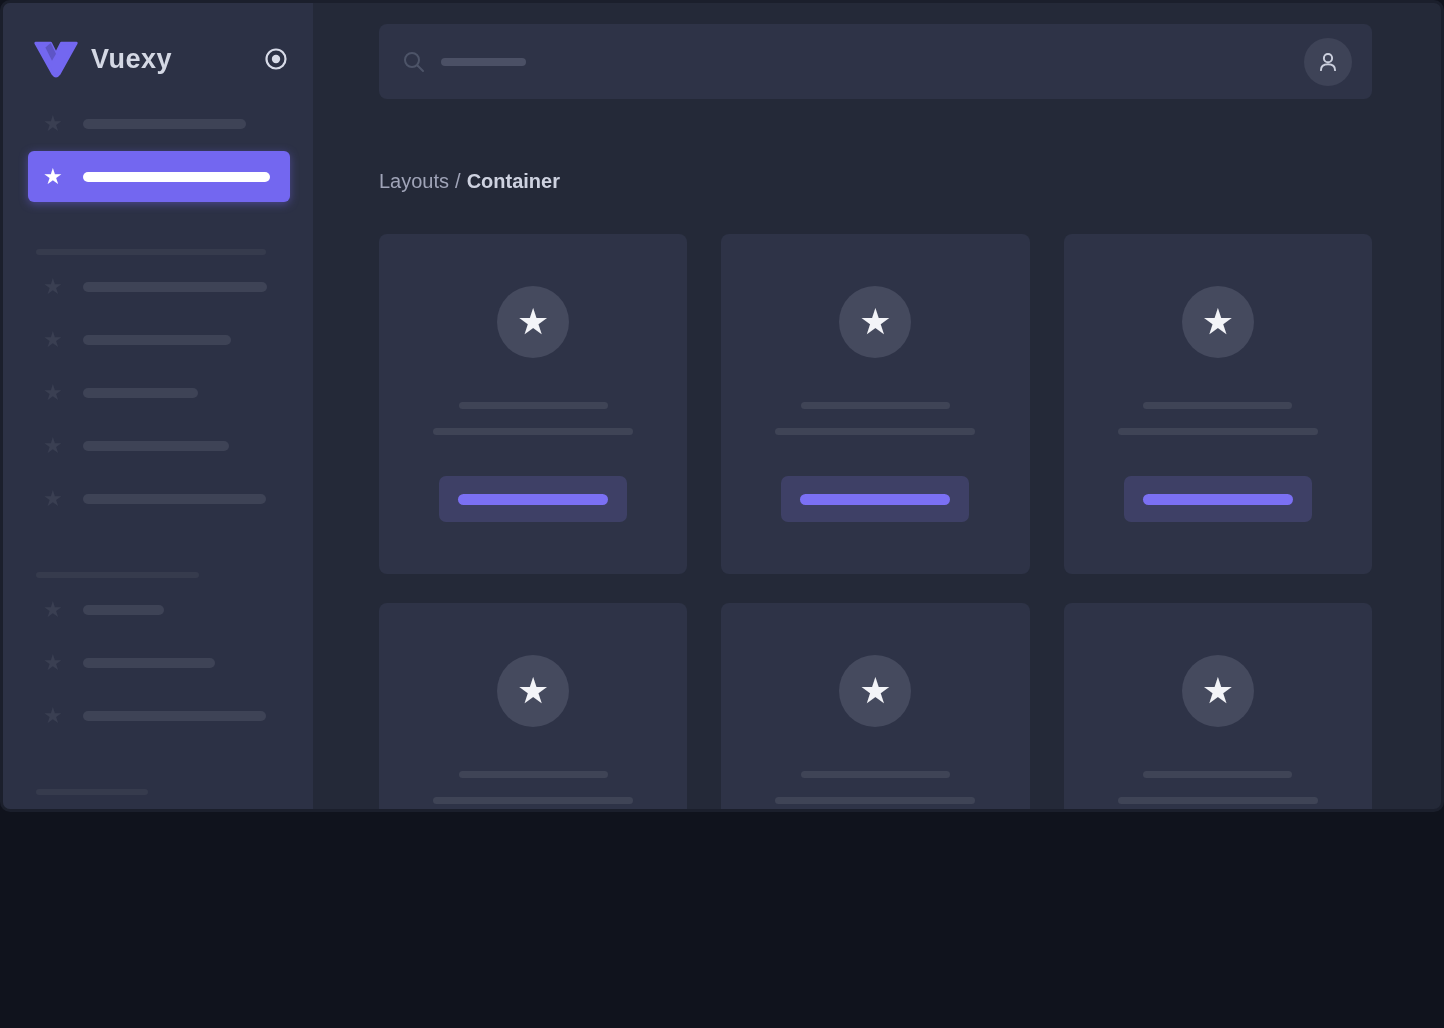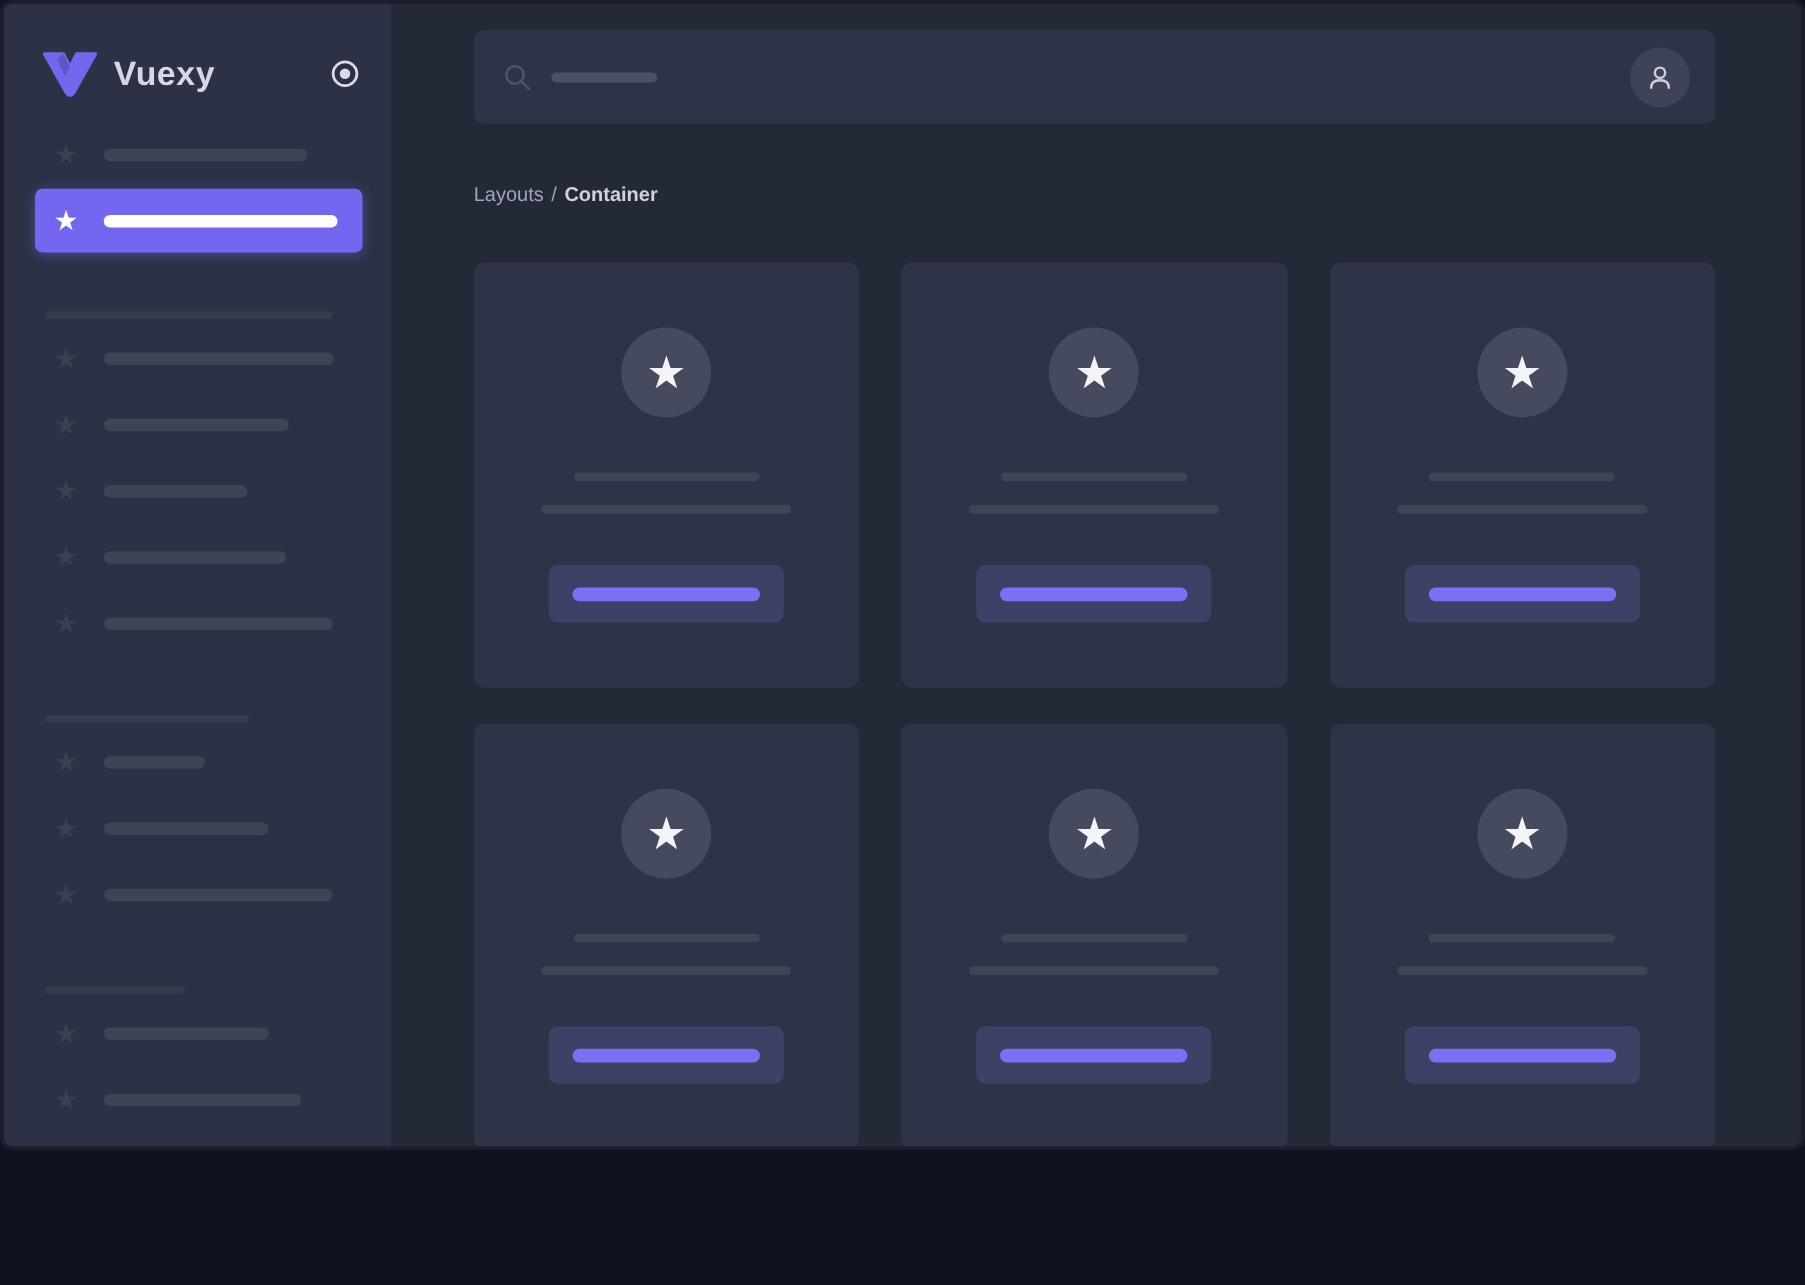--- a/index.html
+++ b/index.html
@@ -22,21 +22,21 @@
     --text-crumb:#a0a4b8;
     --text-crumb-bold:#ced2e0;
   }
   *{margin:0;padding:0;box-sizing:border-box;}
   body{
     background:var(--bg-outer);
     font-family:"Liberation Sans","DejaVu Sans",sans-serif;
   }
   .screen{
     position:relative;
-    width:1444px;height:920px;
+    width:1444px;height:812px;
     background:var(--bg-main);
     border:3px solid var(--frame-border);
     border-radius:10px;
     overflow:hidden;
     text-decoration:underline;
   }
   
   .sidebar{
     position:absolute;left:0;top:0;bottom:0;width:310px;
     background:var(--bg-sidebar);
@@ -104,22 +104,22 @@
   }
   .searchbar .skel{background:#4b5065;height:8px;border-radius:4px;margin-left:16px;}
   .avatar-btn{
     position:absolute;right:20px;top:50%;transform:translateY(-50%);
     width:48px;height:48px;border-radius:50%;
     background:#3e4357;
     display:flex;align-items:center;justify-content:center;
     border:none;cursor:pointer;
   }
   .breadcrumb{
-    margin-top:48px;
-    font-size:16px;line-height:20px;
+    margin-top:72px;
+    font-size:20px;line-height:20px;
     color:var(--text-crumb);
   }
   .breadcrumb .sep{margin:0 6px;}
   .breadcrumb .current{font-weight:bold;color:var(--text-crumb-bold);}
   .grid{
     margin-top:43px;
     display:grid;
     grid-template-columns:repeat(3,1fr);
     column-gap:34px;row-gap:29px;
   }

